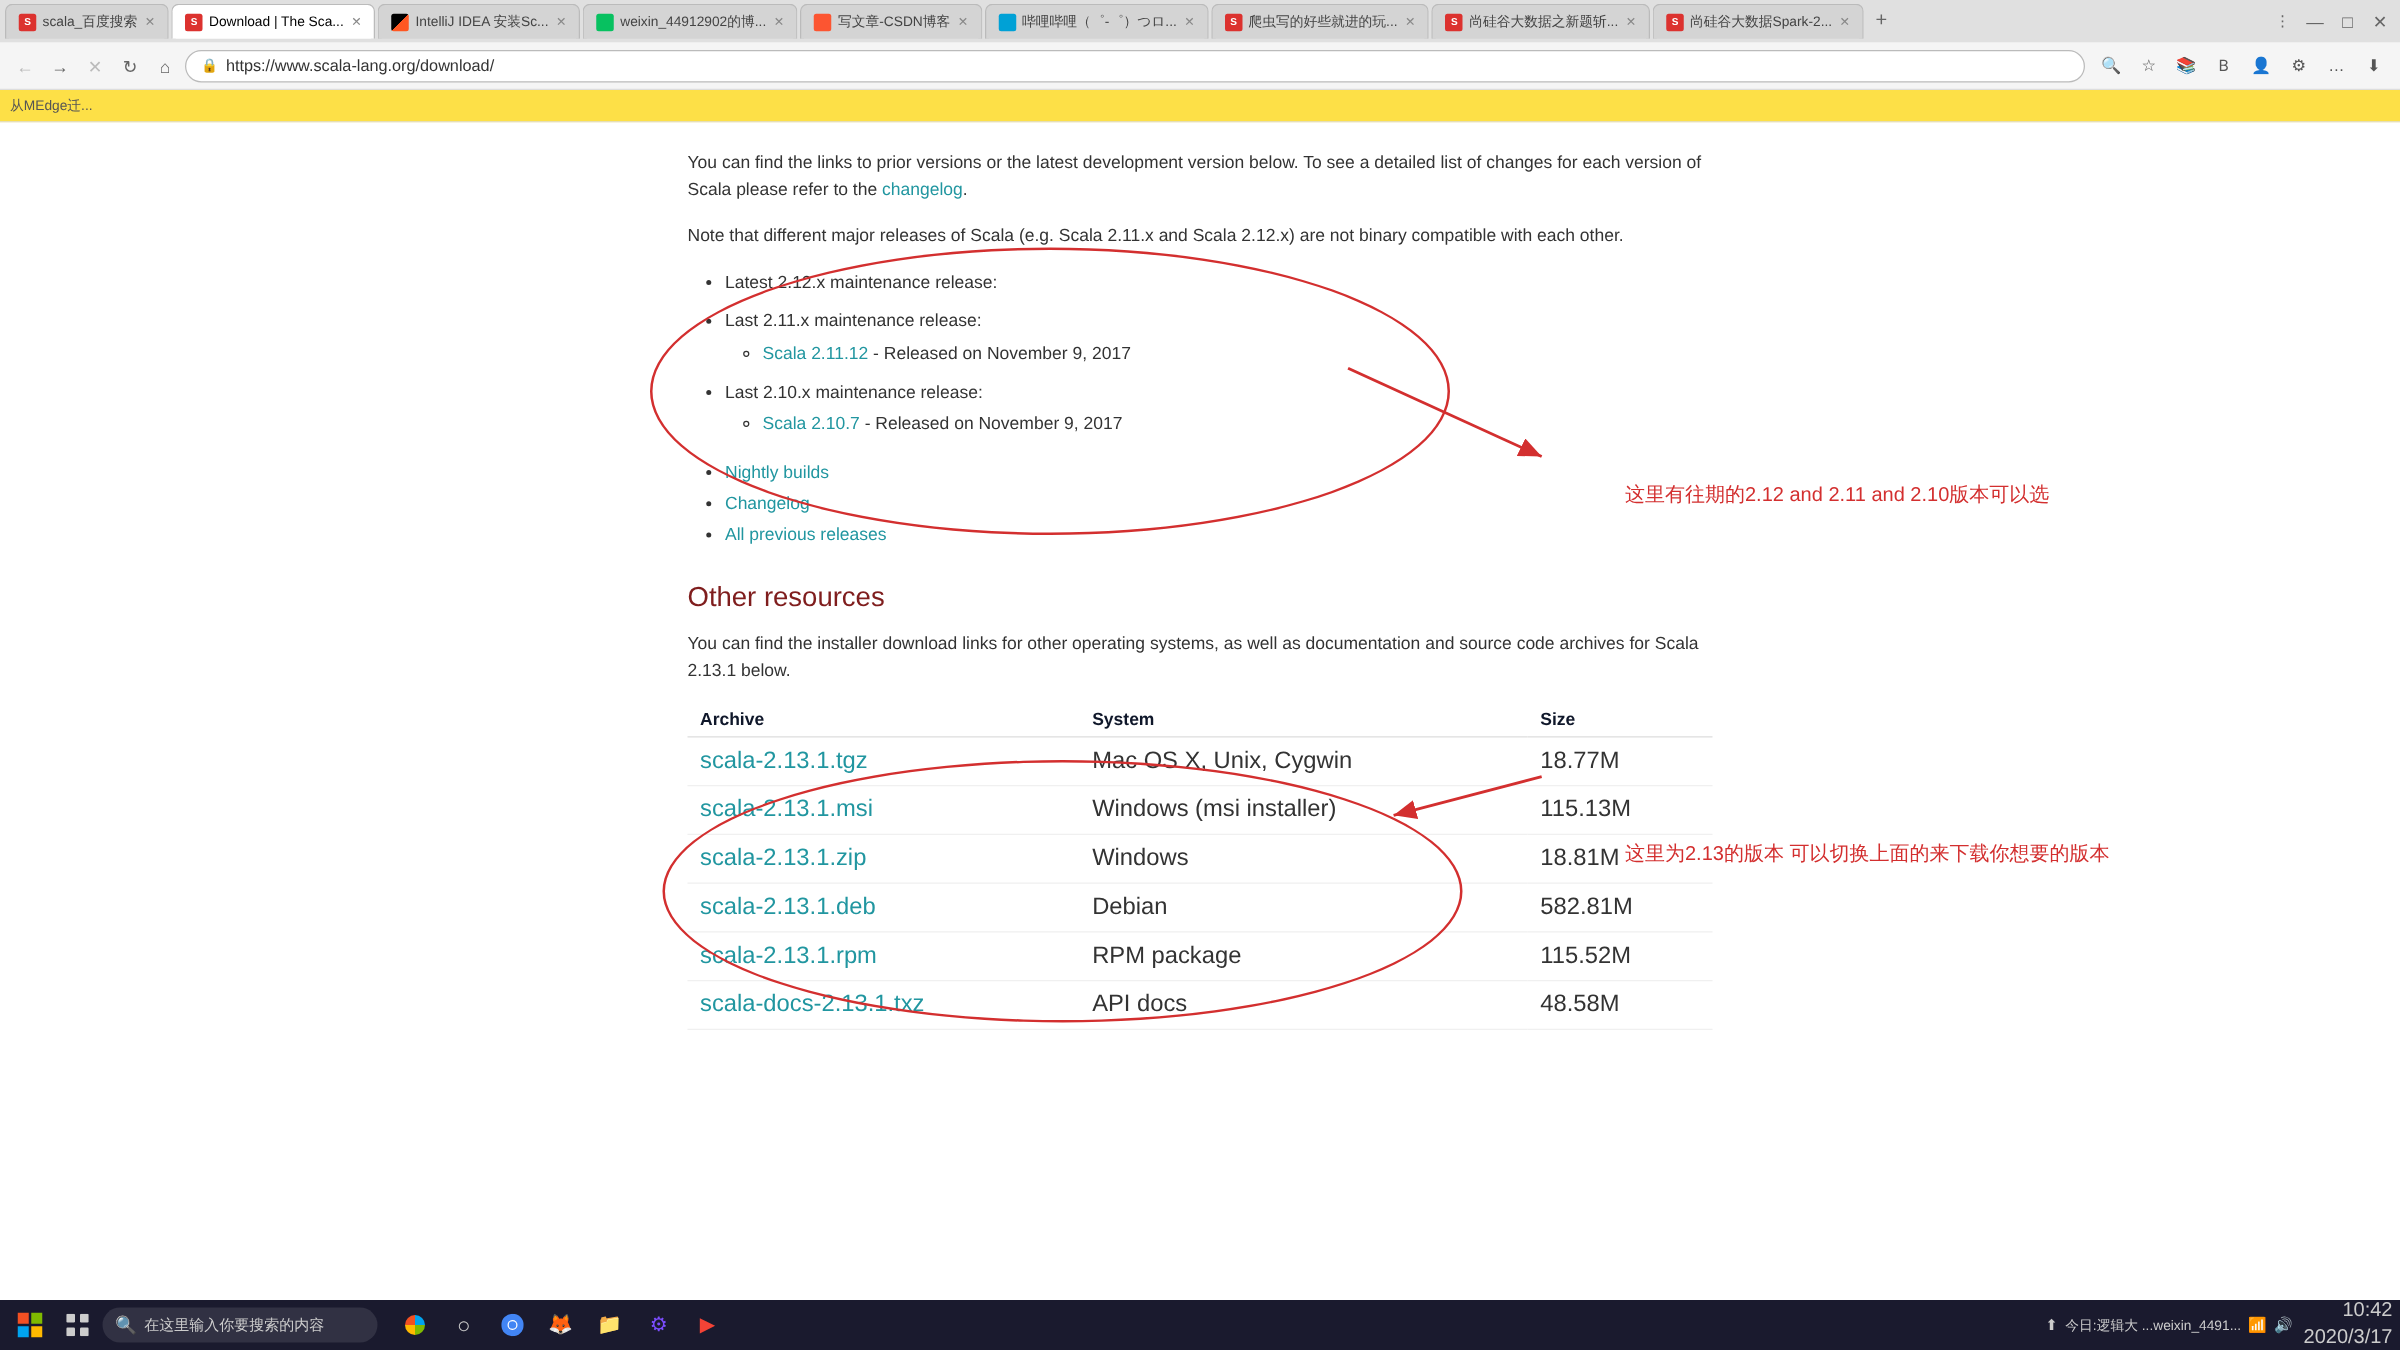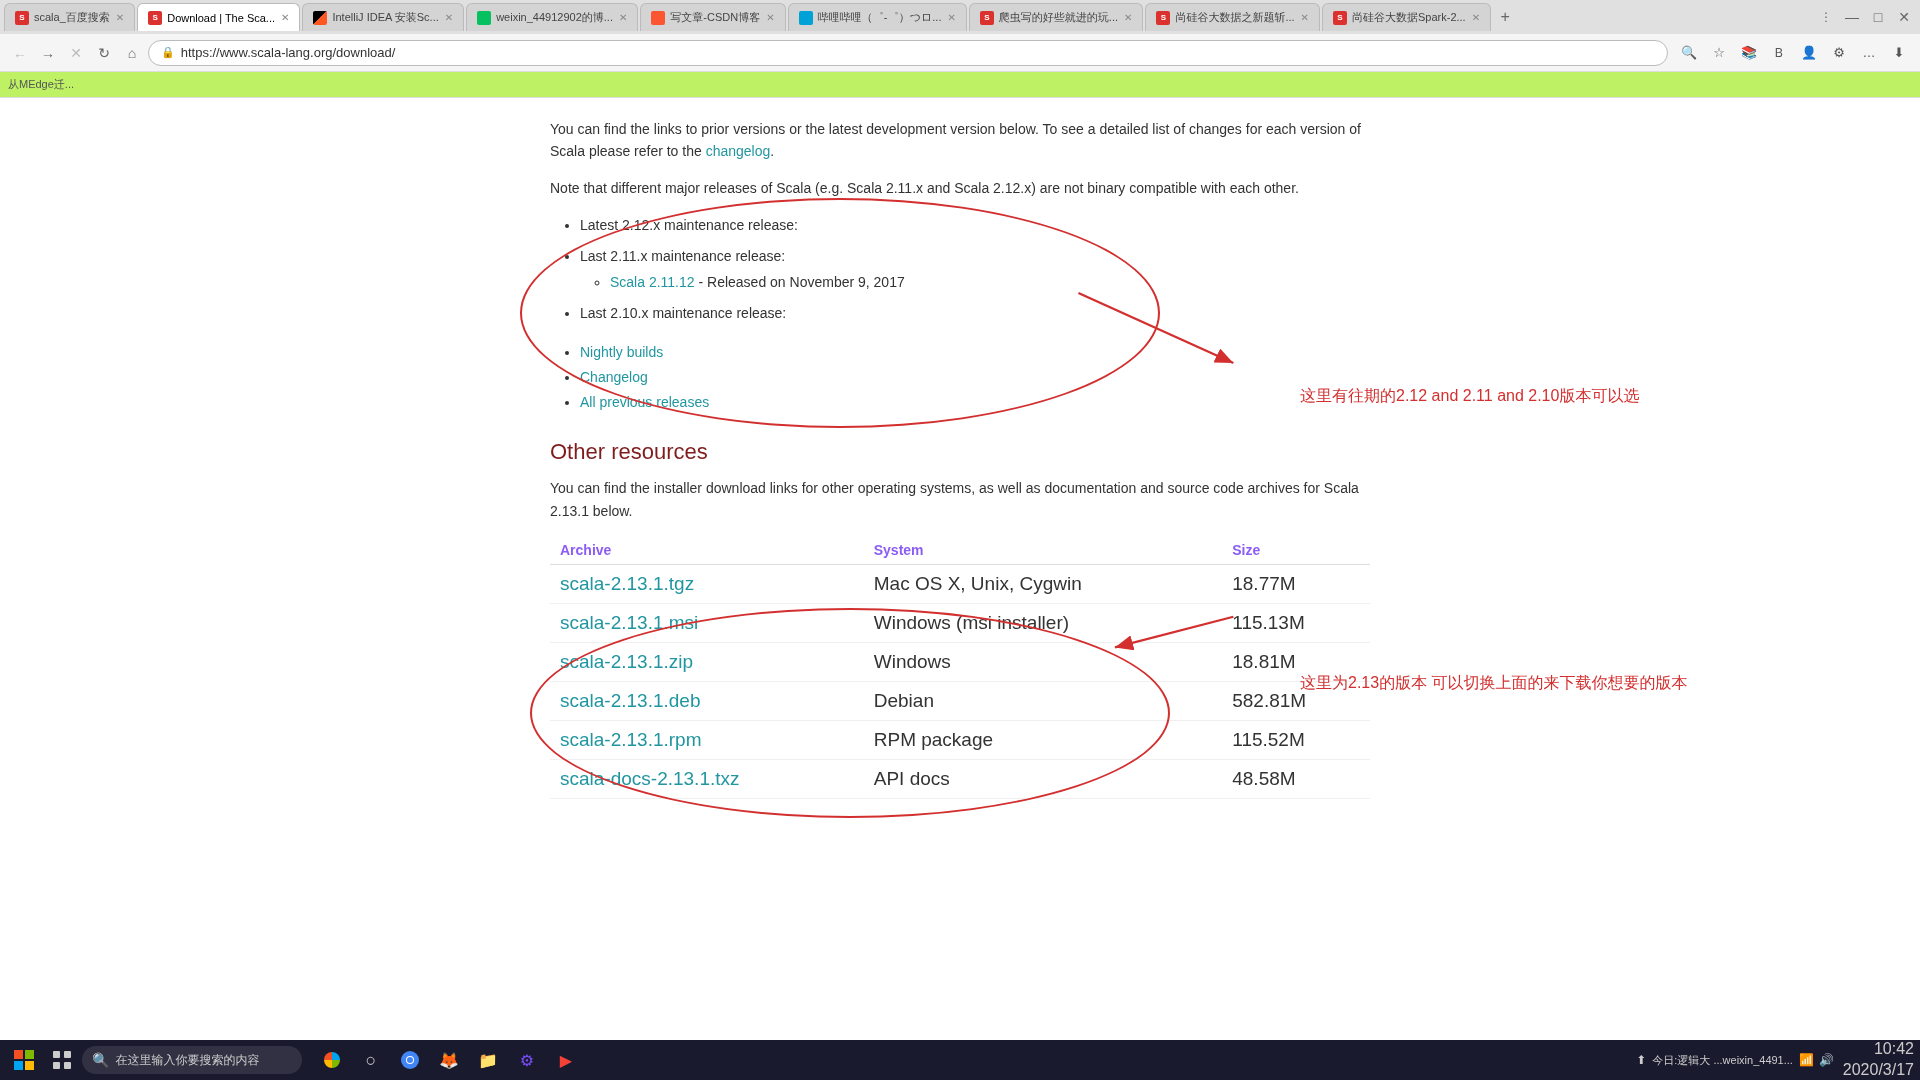--- a/index.html
+++ b/index.html
@@ -113,21 +113,21 @@
       display: flex;
       align-items: center;
       justify-content: center;
       font-size: 13px;
       color: #555;
       cursor: pointer;
       border-radius: 3px;
     }
 
     .bookmarks-bar {
-      background: #bef264;
+      background: #fde047;
       height: 26px;
       padding: 0 8px;
       display: flex;
       align-items: center;
       border-bottom: 1px solid #ddd;
       font-size: 11px;
       color: #555;
     }
 
     
@@ -191,21 +191,21 @@
     }
 
     .download-table {
       width: 100%;
       border-collapse: collapse;
     }
 
     .download-table th {
       text-align: left;
       font-size: 14px;
-      color: #8b5cf6;
+      color: #0f172a;
       font-weight: bold;
       padding: 6px 10px;
       border-bottom: 1px solid #ddd;
       margin-top: 30px;
     }
 
     .download-table td {
       padding: 8px 10px;
       font-size: 19px;
       border-bottom: 1px solid #f0f0f0;
@@ -550,20 +550,26 @@
           <span>Last 2.11.x maintenance release:</span>
           <ul class="sub-list">
             <li>
               <a href="#" class="link">Scala 2.11.12</a>
               <span> - Released on November 9, 2017</span>
             </li>
           </ul>
         </li>
         <li style="margin-top:6px;">
           <span>Last 2.10.x maintenance release:</span>
+          <ul class="sub-list">
+            <li>
+              <a href="#" class="link">Scala 2.10.7</a>
+              <span> - Released on November 9, 2017</span>
+            </li>
+          </ul>
         </li>
       </ul>
 
       <ul class="bullet-list">
         <li>
           <a href="#" class="link">Nightly builds</a>
         </li>
         <li>
           <a href="#" class="link">Changelog</a>
         </li>

